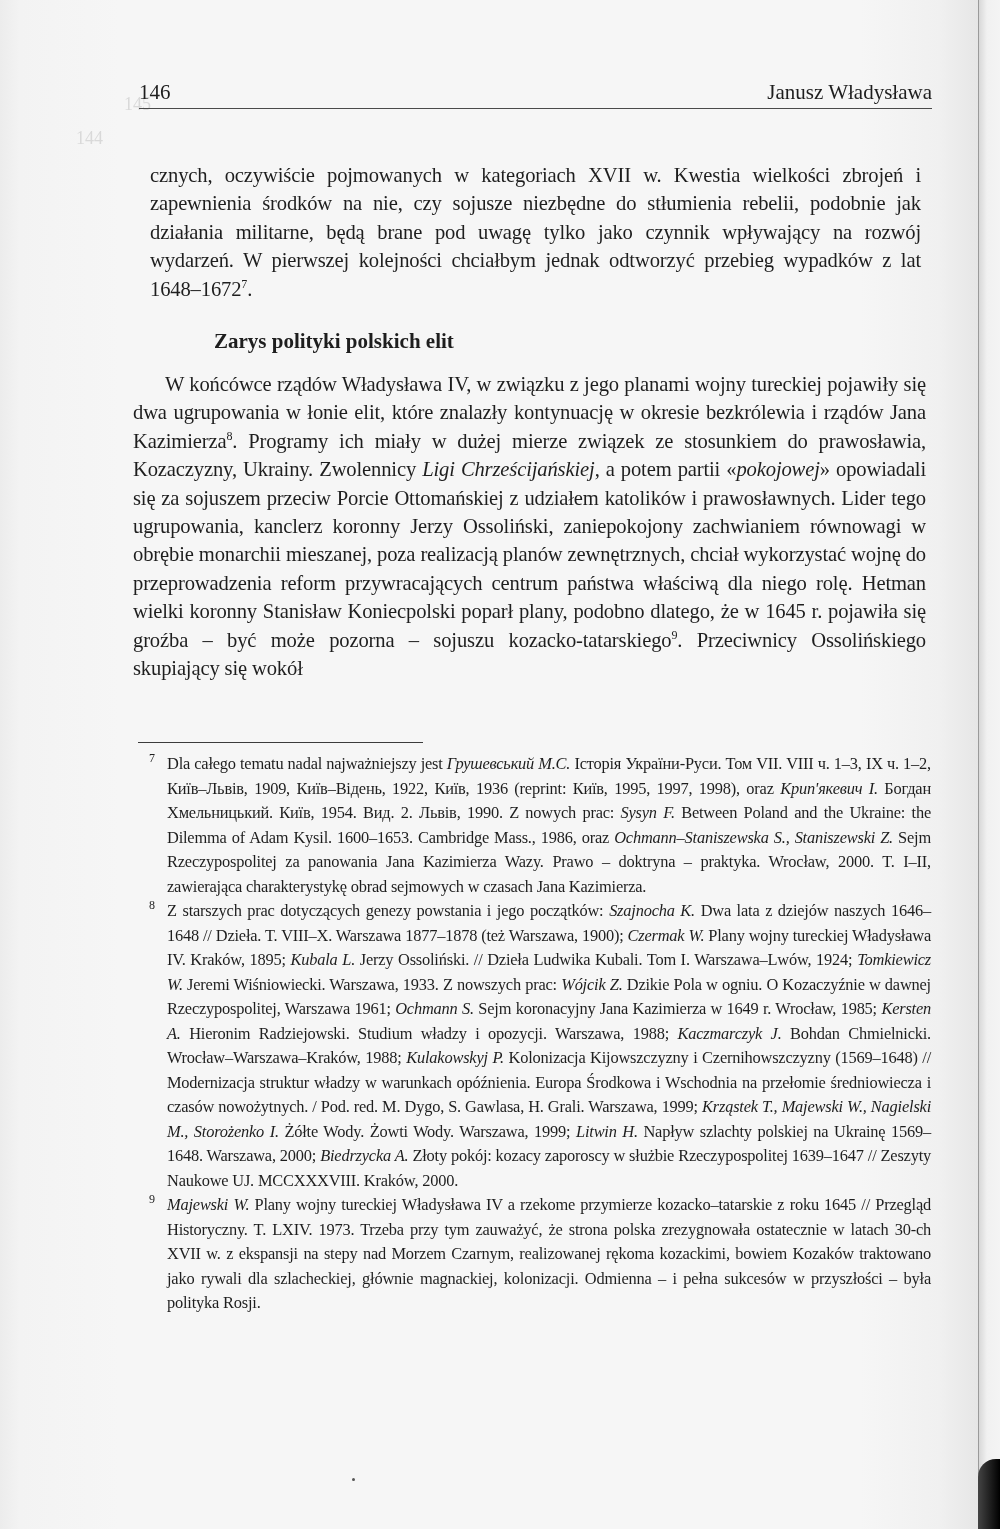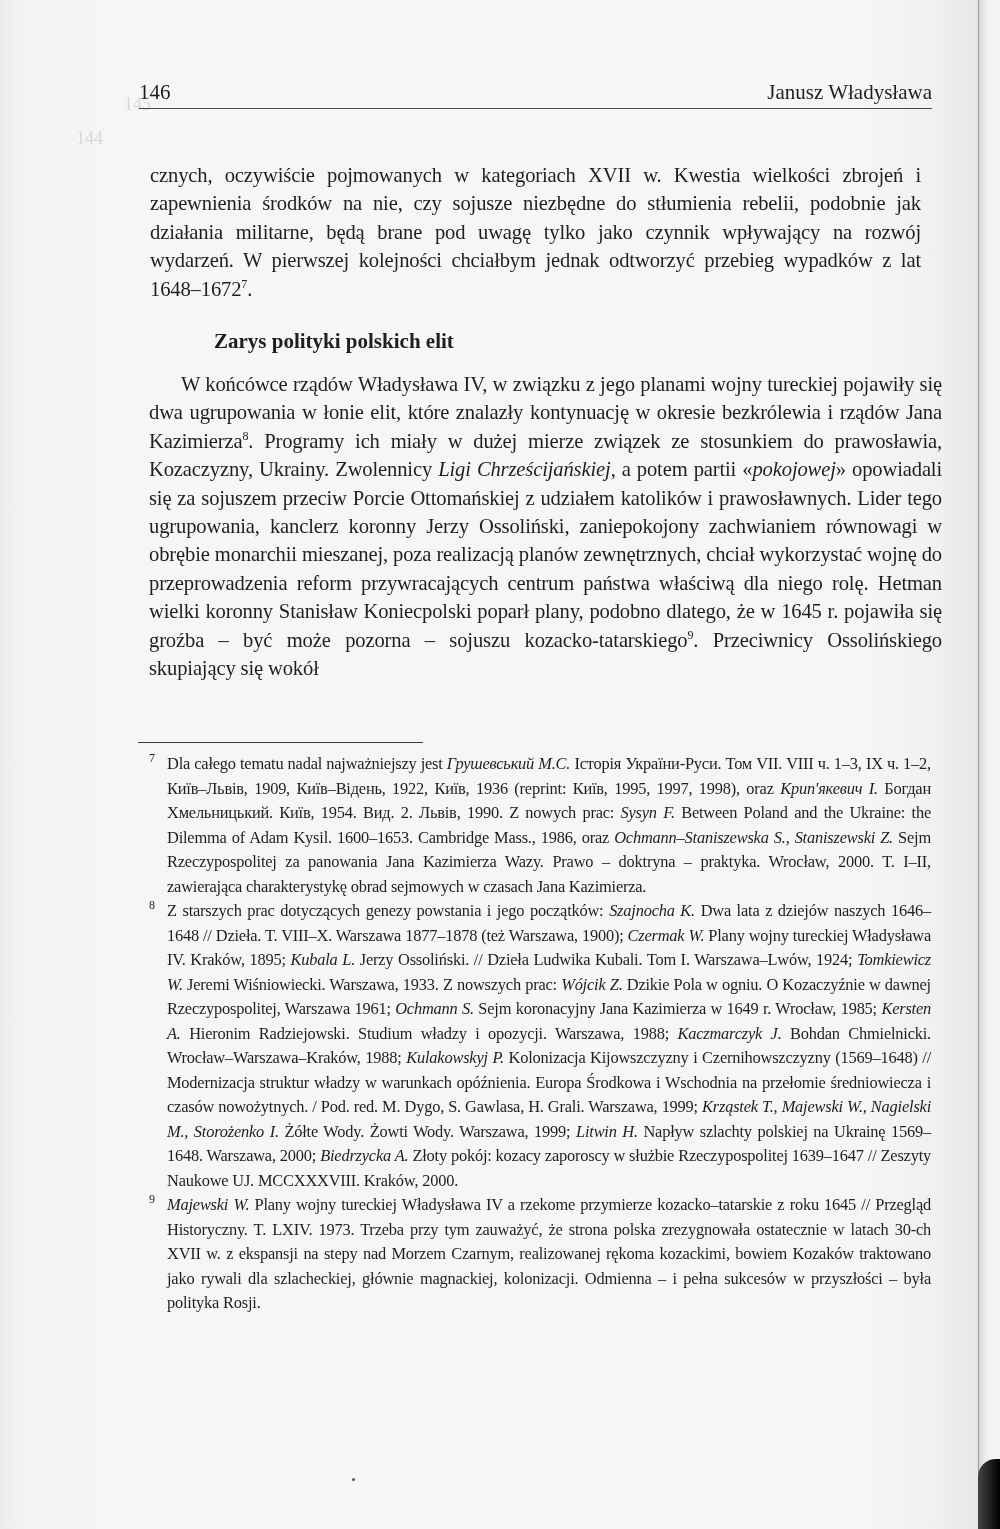--- a/index.html
+++ b/index.html
@@ -79,21 +79,21 @@
       position: absolute;
       left: 170px;
       top: 327px;
       font-size: 21px;
       font-weight: bold;
       line-height: 28px;
       margin-left: 44px;
     }
     .body-text-2 {
       position: absolute;
-      left: 149px;
+      left: 133px;
       top: 370px;
       width: 793px;
       font-size: 20.6px;
       line-height: 28.4px;
       text-align: justify;
       letter-spacing: -0.15px;
     }
     .body-text-2 p {
       margin: 0;
       text-indent: 32px;

